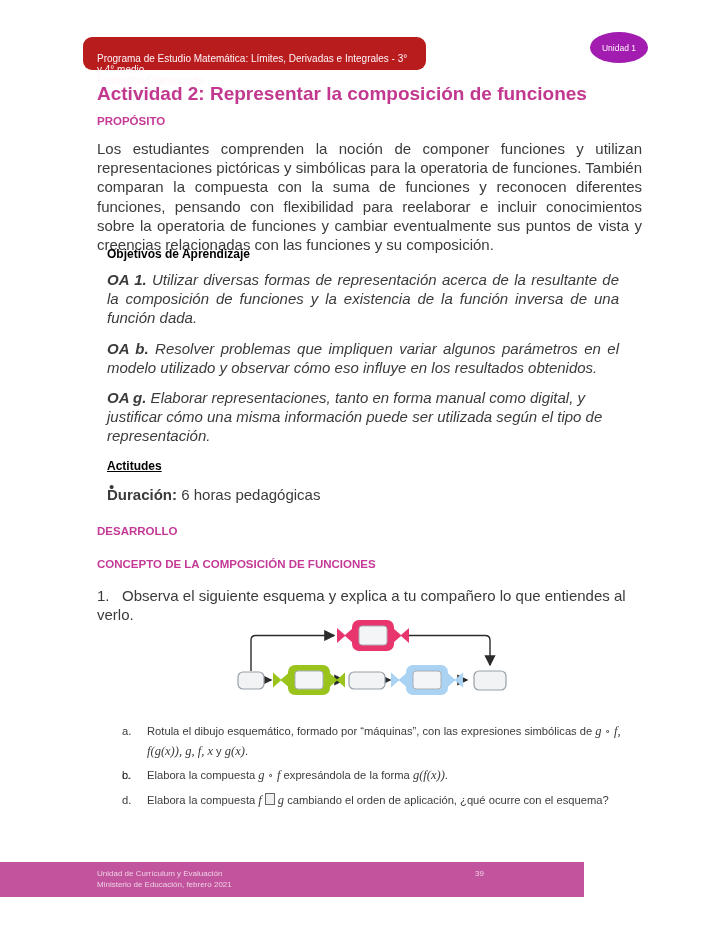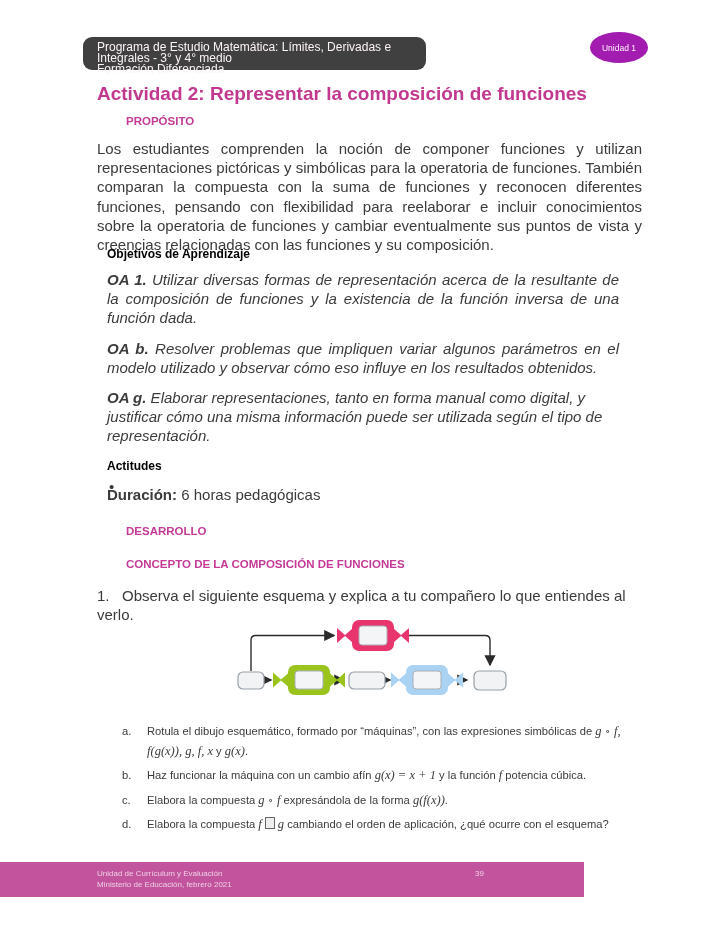--- a/index.html
+++ b/index.html
@@ -6,45 +6,45 @@
   body {
     width:720px; height:932px; position:relative; background:#ffffff;
     font-family:"Liberation Sans", sans-serif; color:#3b3b3b;
     overflow:hidden;
   }
   .abs { position:absolute; }
 
   
   .program-box {
     left:83px; top:37px; width:343px; height:33px; box-sizing:border-box;
-    background:#404040; border-radius:9px; padding:5px 12px 4px 14px;
-    color:#fdf4fa; font-size:12px; line-height:11px;
+    background:#b91c1c; border-radius:9px; padding:16px 12px 4px 14px;
+    color:#fdf4fa; font-size:10px; line-height:11px;
   }
   .unit-badge {
     left:590px; top:32px; width:58px; height:31px; background:#a21caf;
     border-radius:50%; color:#fdf4fa; font-size:8.5px;
     display:flex; align-items:center; justify-content:center;
   }
 
   
   .page-title { left:97px; top:83px; font-size:19px; font-weight:bold; color:#c2388f; }
-  .h-pink     { font-size:11.5px; font-weight:bold; color:#c43a96;margin-left:29px; }
+  .h-pink     { font-size:11.5px; font-weight:bold; color:#c43a96; }
   .h-proposito { left:97px; top:115px; }
   .h-desarrollo { left:97px; top:525px; }
   .h-concepto   { left:97px; top:558px; }
 
   
   .bodytxt { font-size:15px; line-height:19.2px; }
   .just { text-align:justify; }
   .p-proposito { left:97px; top:139px; width:545px; }
 
   .inner-block { left:107px; top:247px; width:528px; }
   .inner-block .h-sub { font-size:12px; font-weight:bold; color:#000000; margin:0 0 9px 0; }
   .inner-block p.oa { margin:0 16px 11px 0;font-style:italic; }
-  .h-actitudes { margin:13px 0 4px 0 !important; }
+  .h-actitudes { margin:13px 0 4px 0 !important;text-decoration:underline; }
   .bullet-row { position:relative; padding-left:21px; }
   .bullet-glyph { position:absolute; left:2px; top:0; }
   .duracion { margin-top:12px; }
 
   .item1 { left:97px; top:586px; width:545px; position:absolute; }
   .item1 .num { display:inline-block; width:25px; }
 
   .diagram-wrap { left:228px; top:608px; }
 
   .subitems { left:122px; top:722px; width:520px; }
@@ -155,21 +155,20 @@
   </svg>
 </div>
 
 <div class="abs subitems">
   <div class="subitem">
     <span class="letter">a.</span>
     <span><span>Rotula el dibujo esquemático, formado por “máquinas”, con las expresiones simbólicas de </span><span class="seg-math">g</span><span class="seg-op"> ∘ </span><span class="seg-math">f, f(g(x)), g, f, x</span><span> y </span><span class="seg-math">g(x)</span><span>.</span></span>
   </div>
   <div class="subitem">
     <span class="letter">b.</span>
-    <span><span>Haz funcionar la máquina con un cambio afín </span><span class="seg-math">g(x) = x + 1</span><span> y la función </span><span class="seg-math">f</span><span> potencia cúbica.</span></span>
   </div>
   <div class="subitem">
     <span class="letter">c.</span>
     <span><span>Elabora la compuesta </span><span class="seg-math">g</span><span class="seg-op"> ∘ </span><span class="seg-math">f</span><span> expresándola de la forma </span><span class="seg-math">g(f(x))</span><span>.</span></span>
   </div>
   <div class="subitem">
     <span class="letter">d.</span>
     <span><span>Elabora la compuesta </span><span class="seg-math">f</span><span class="seg-tofu"></span><span class="seg-math">g</span><span> cambiando el orden de aplicación, ¿qué ocurre con el esquema?</span></span>
   </div>
 </div>

